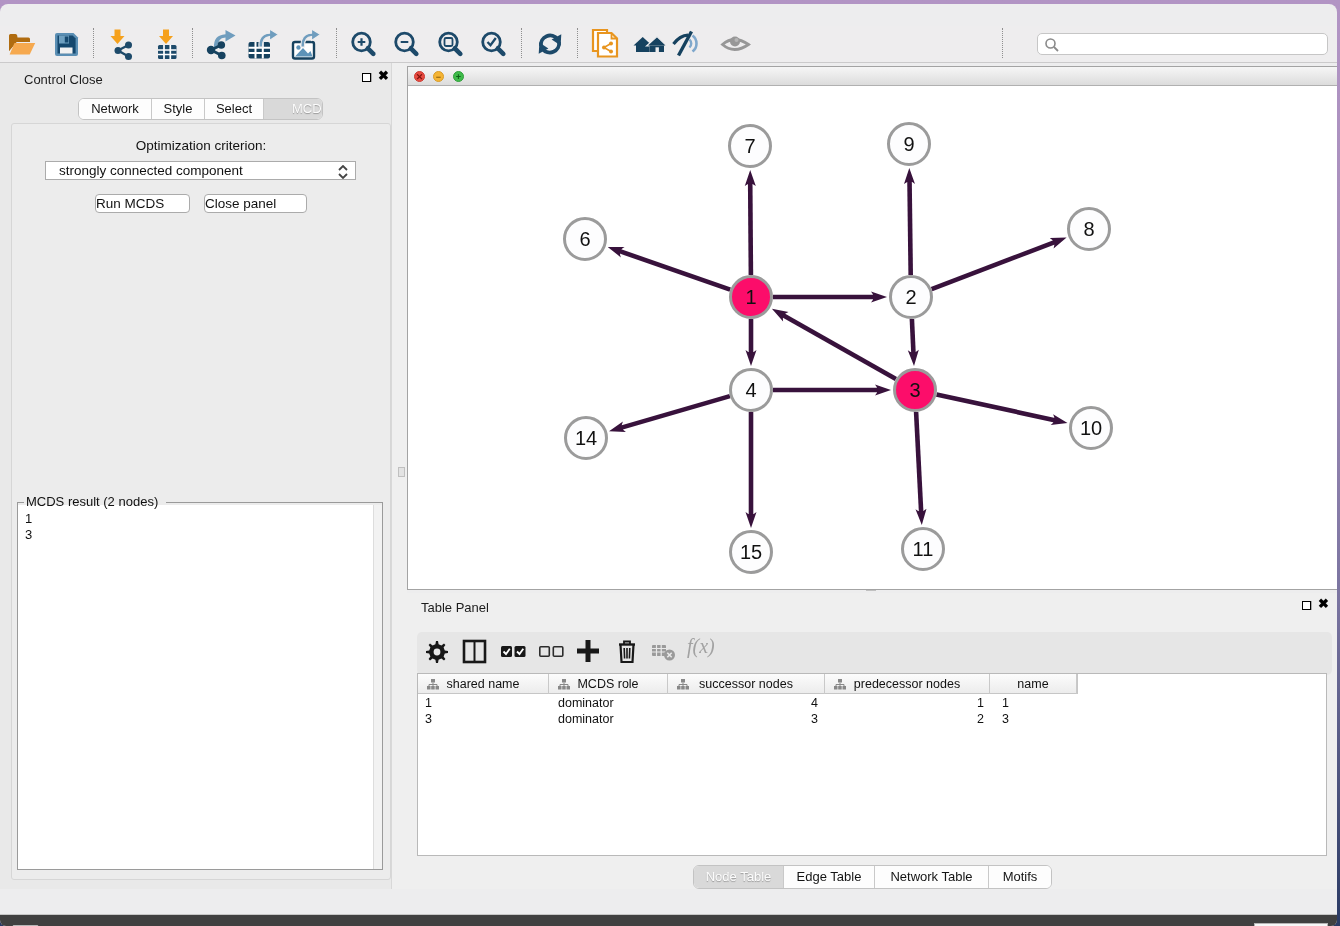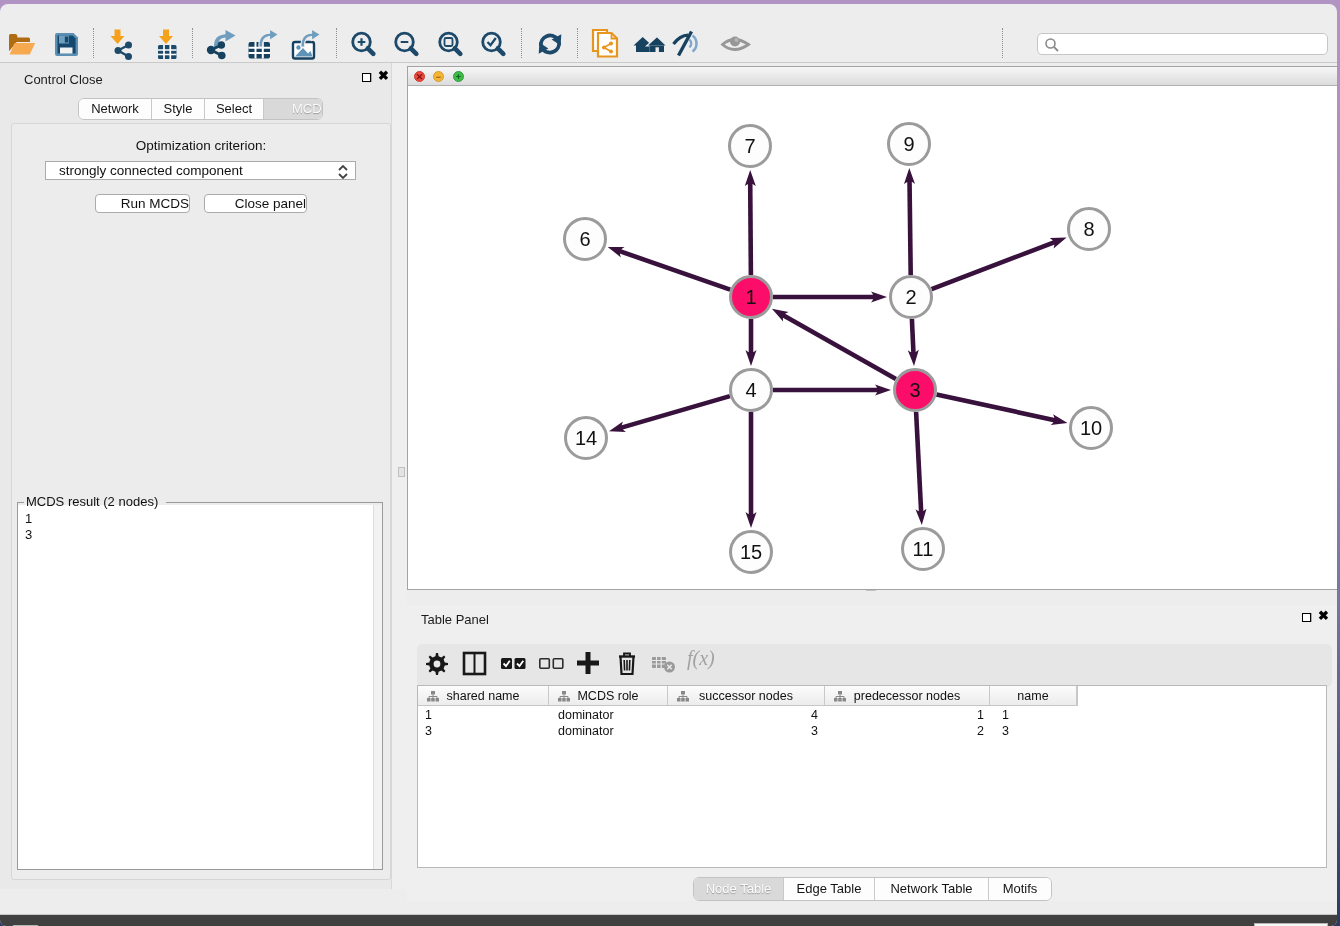--- a/index.html
+++ b/index.html
@@ -24,42 +24,42 @@
 .tabbar { position:absolute; display:flex; border:1px solid #c3c3c3; border-radius:6px; overflow:hidden; background:#fff; }
 .tabbar .tab { font-size:13px; color:#141414; background:#fdfdfd; padding:2px 0 3px; text-align:center; border-right:1px solid #c9c9c9; }
 .tabbar .tab:last-child { border-right:none;padding-left:28px; }
 .tabbar .sel { background:#d9d9d9; color:#fcfcfc; text-shadow:0 1px 1px #9a9a9a; }
 #cptabs { left:78px; top:35px; width:245px; }
 #cptabs .tab:nth-child(1){width:73px} #cptabs .tab:nth-child(2){width:53px} #cptabs .tab:nth-child(3){width:59px} #cptabs .tab:nth-child(4){width:58px}
 #cpcontent { position:absolute; left:11px; top:60px; width:380px; height:757px; background:#ececec; border:1px solid #d6d6d6; border-radius:3px; }
 #optlabel { position:absolute; left:0; width:100%; top:14px; text-align:center; font-size:13.5px; color:#111; }
 #combo { position:absolute; left:33px; top:37px; width:311px; height:19px; background:#fff; border:1px solid #ababab; border-radius:0; font-size:13.5px; color:#111; line-height:18px; padding-left:13px; }
 #combo svg { position:absolute; right:6px; top:3px; }
-.btn { position:absolute; height:19px; background:#fff; border:1px solid #ababab; border-radius:4px; font-size:13.5px; color:#111; text-align:right; line-height:18px; }
+.btn { position:absolute; height:19px; background:#fff; border:1px solid #ababab; border-radius:4px; font-size:13.5px; color:#111; text-align:left; line-height:18px; }
 
 #mcdsbox { position:absolute; left:5px; top:378px; width:366px; height:368px; border:1px solid #9a9a9a; border-top:none; }
 #mcdsbox .tl { position:absolute; left:0; top:0; width:6px; height:1px; background:#9a9a9a; }
 #mcdsbox .tr { position:absolute; left:148px; right:0; top:0; height:1px; background:#9a9a9a; }
 #mcdsbox .legend { position:absolute; left:8px; top:-7px; font-size:13px; line-height:13px; color:#111; }
 #mcdsbox .inner { position:absolute; left:0; top:3px; right:0; bottom:0; background:#fff; }
 #mcdsbox .sb { position:absolute; right:0; top:0; bottom:0; width:9px; background:#f2f2f2; border-left:1px solid #ddd; }
 #mcdsbox .txt { position:absolute; left:7px; top:6px; font-size:13px; color:#111; line-height:16px; }
 
 #vdiv { position:absolute; left:392px; top:59px; width:15px; height:826px; background:#efefef; }
 #vdivh { position:absolute; left:398px; top:463px; width:7px; height:10px; background:#e3e3e3; border:1px solid #c0c0c0; }
 #hdivh { position:absolute; left:866px; top:581px; width:10px; height:6px; background:#e3e3e3; border:1px solid #c0c0c0; }
 
 #netwin { position:absolute; left:407px; top:62px; width:931px; height:524px; border:1px solid #a3a3a3; background:#fff; }
 #nettitle { position:absolute; left:0; top:0; width:100%; height:19px; background:linear-gradient(#f6f6f6,#dcdcdc); border-bottom:1px solid #b0b0b0; }
 #nettitle .t { position:absolute; left:0; right:0; top:2.5px; text-align:center; font-size:13px; color:#111; }
 .mac { position:absolute; top:4px; width:11px; height:11px; border-radius:50%; font-size:9px; font-weight:bold; text-align:center; line-height:11px; }
 #netcanvas { position:absolute; left:0; top:20px; width:929px; height:502px; background:#fff; }
 #netcanvas svg text { font-size:20px; fill:#111; text-anchor:middle; font-family:"Liberation Sans",sans-serif; }
 
-#tpanel { position:absolute; left:407px; top:589px; width:933px; height:296px; background:#efefef;margin-top:12px; }
+#tpanel { position:absolute; left:407px; top:589px; width:933px; height:296px; background:#efefef; }
 #tpanel .hdr { position:absolute; left:14px; top:7px; font-size:13px; color:#1c1c1c; }
 #ttoolbar { position:absolute; left:10px; top:39px; width:915px; height:43px; background:#e6e6e6; border-radius:5px; }
 #ttable { position:absolute; left:10px; top:80px; width:910px; height:183px; background:#fff; border:1px solid #b9b9b9; }
 #thead { position:absolute; left:0; top:0; height:20px; width:660px; background:linear-gradient(#fcfcfc,#ececec); border-bottom:1px solid #c6c6c6; border-right:1px solid #c6c6c6; }
 .th { position:absolute; top:0; height:20px; border-right:1px solid #c9c9c9; font-size:12.5px; color:#111; text-align:center; line-height:20px; }
 .th svg { position:absolute; left:9px; top:5px; }
 .th { overflow:hidden; }
 .tticon { position:absolute; top:4px; width:30px; height:30px; }
 .ttfx { position:absolute; left:270px; top:3px; font-family:"Liberation Serif",serif; font-style:italic; font-size:20px; color:#a2a2a2; }
 .td { position:absolute; font-size:12.5px; color:#111; height:17px; line-height:17px; }

